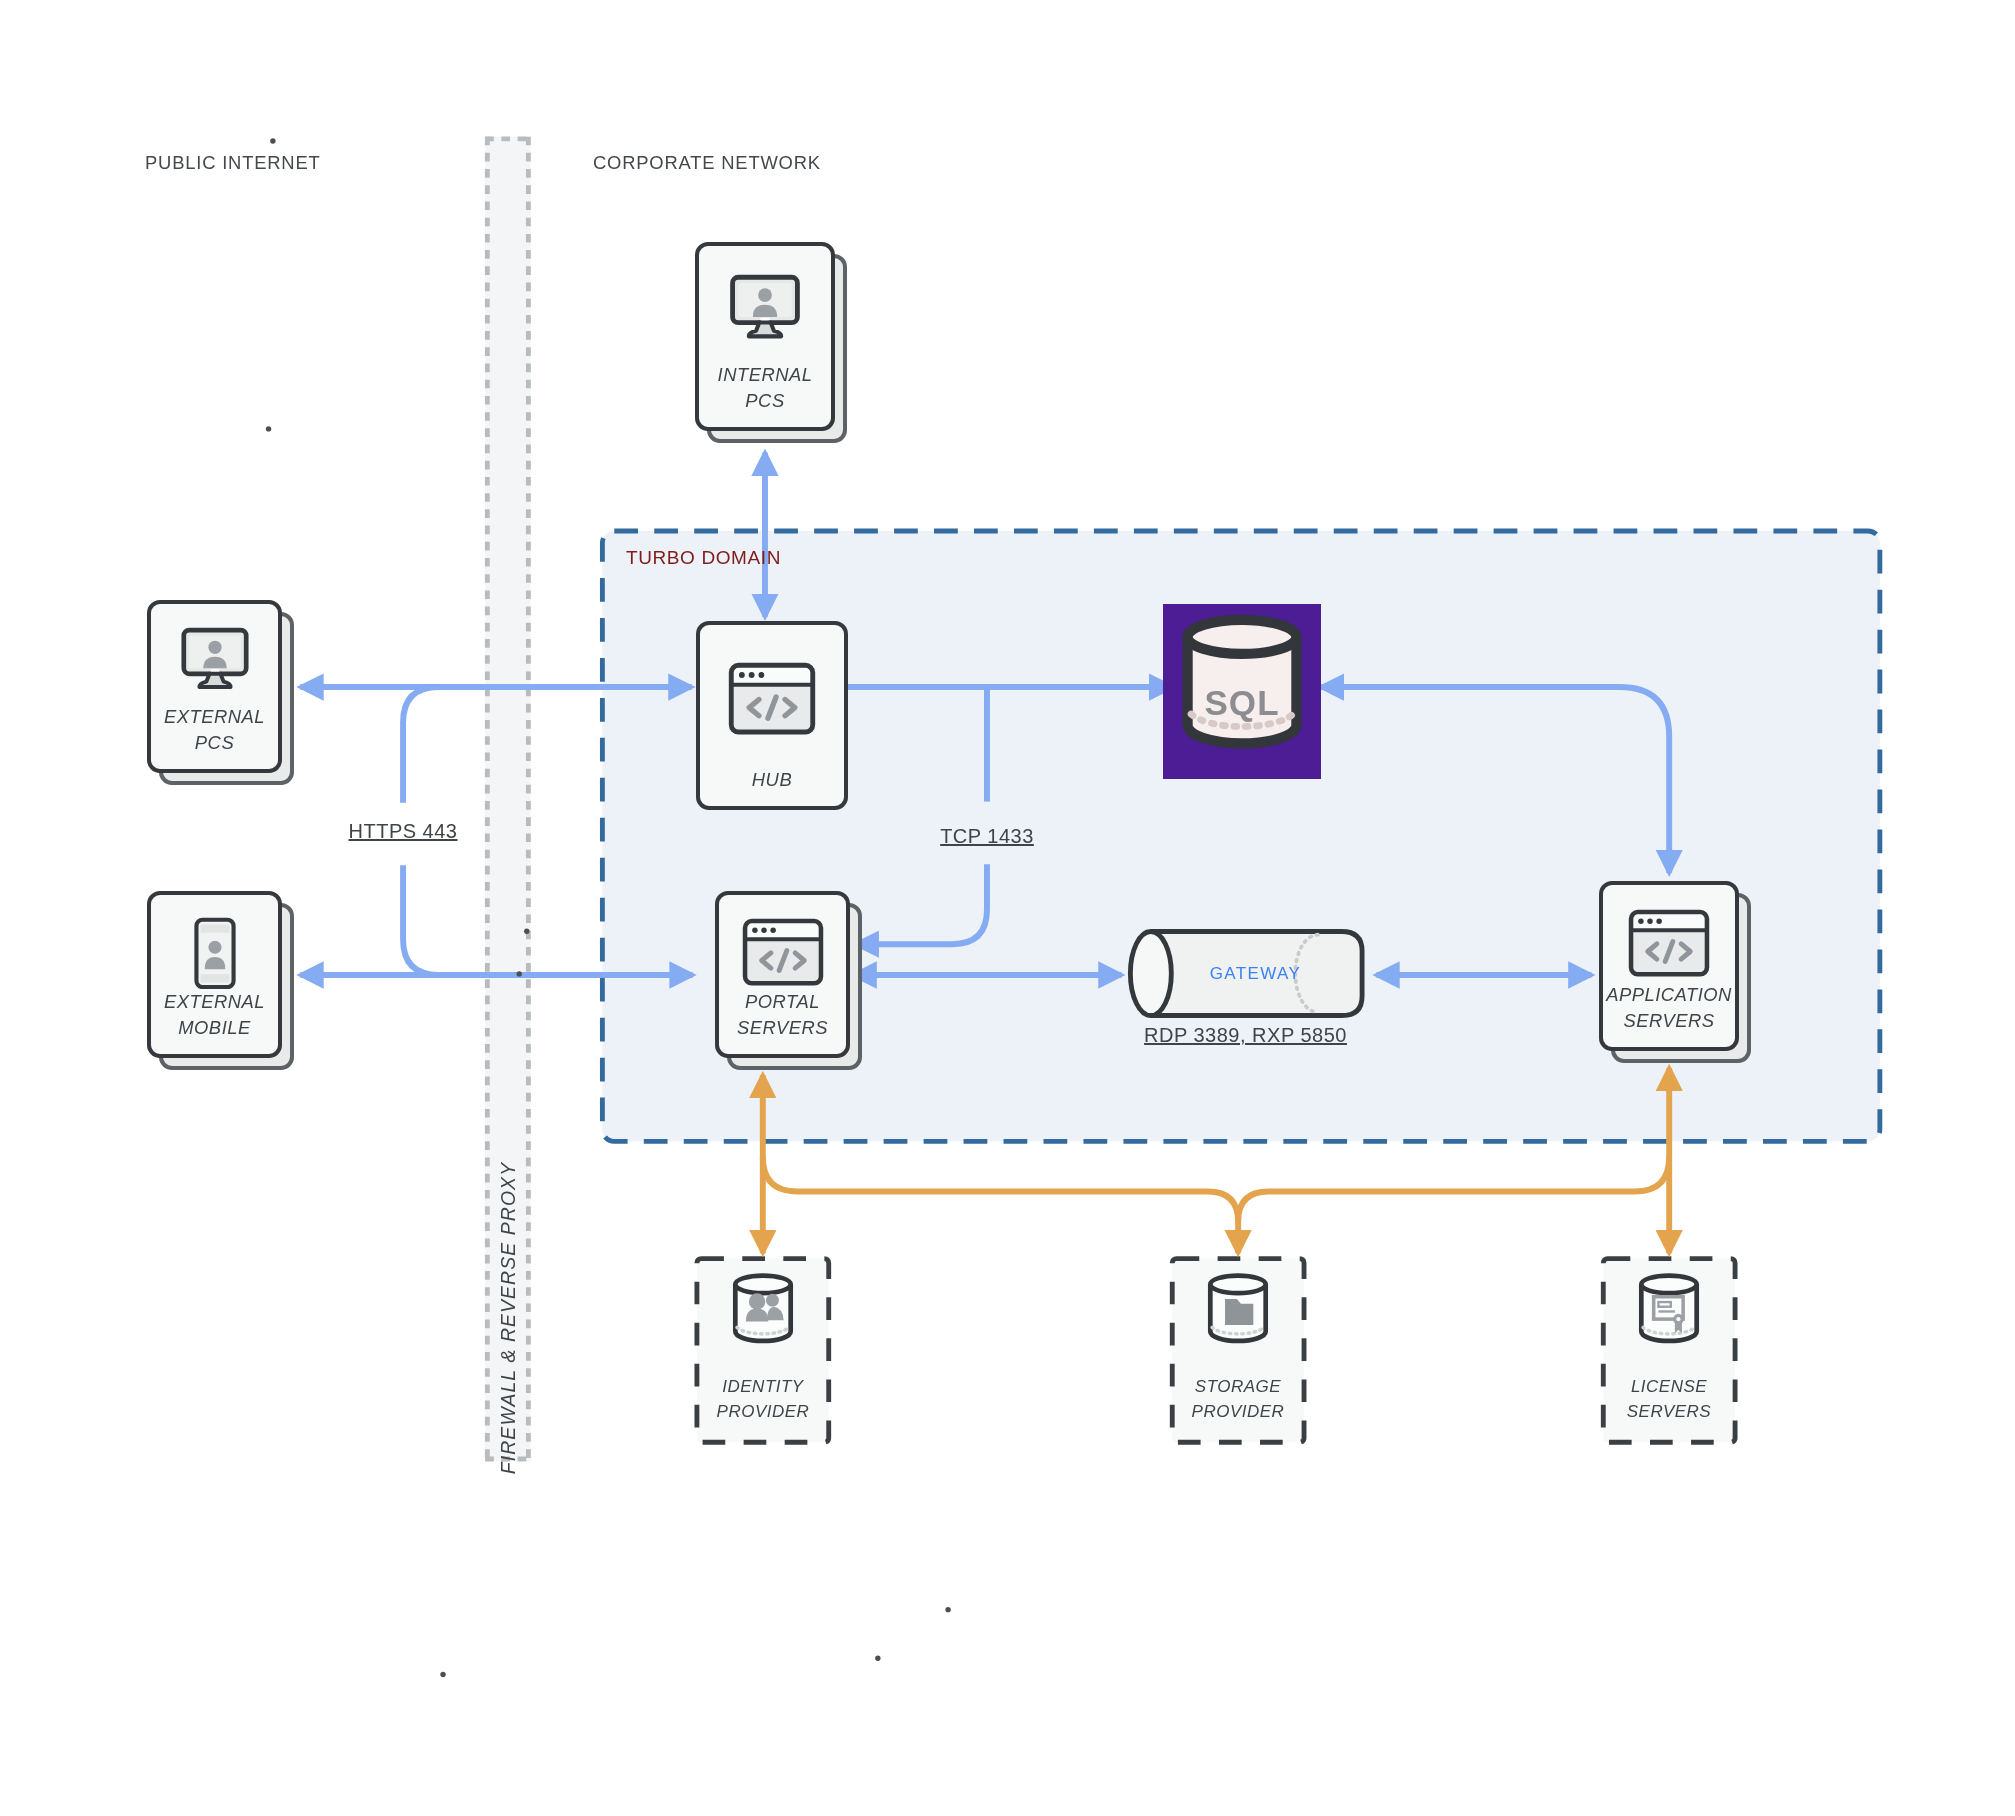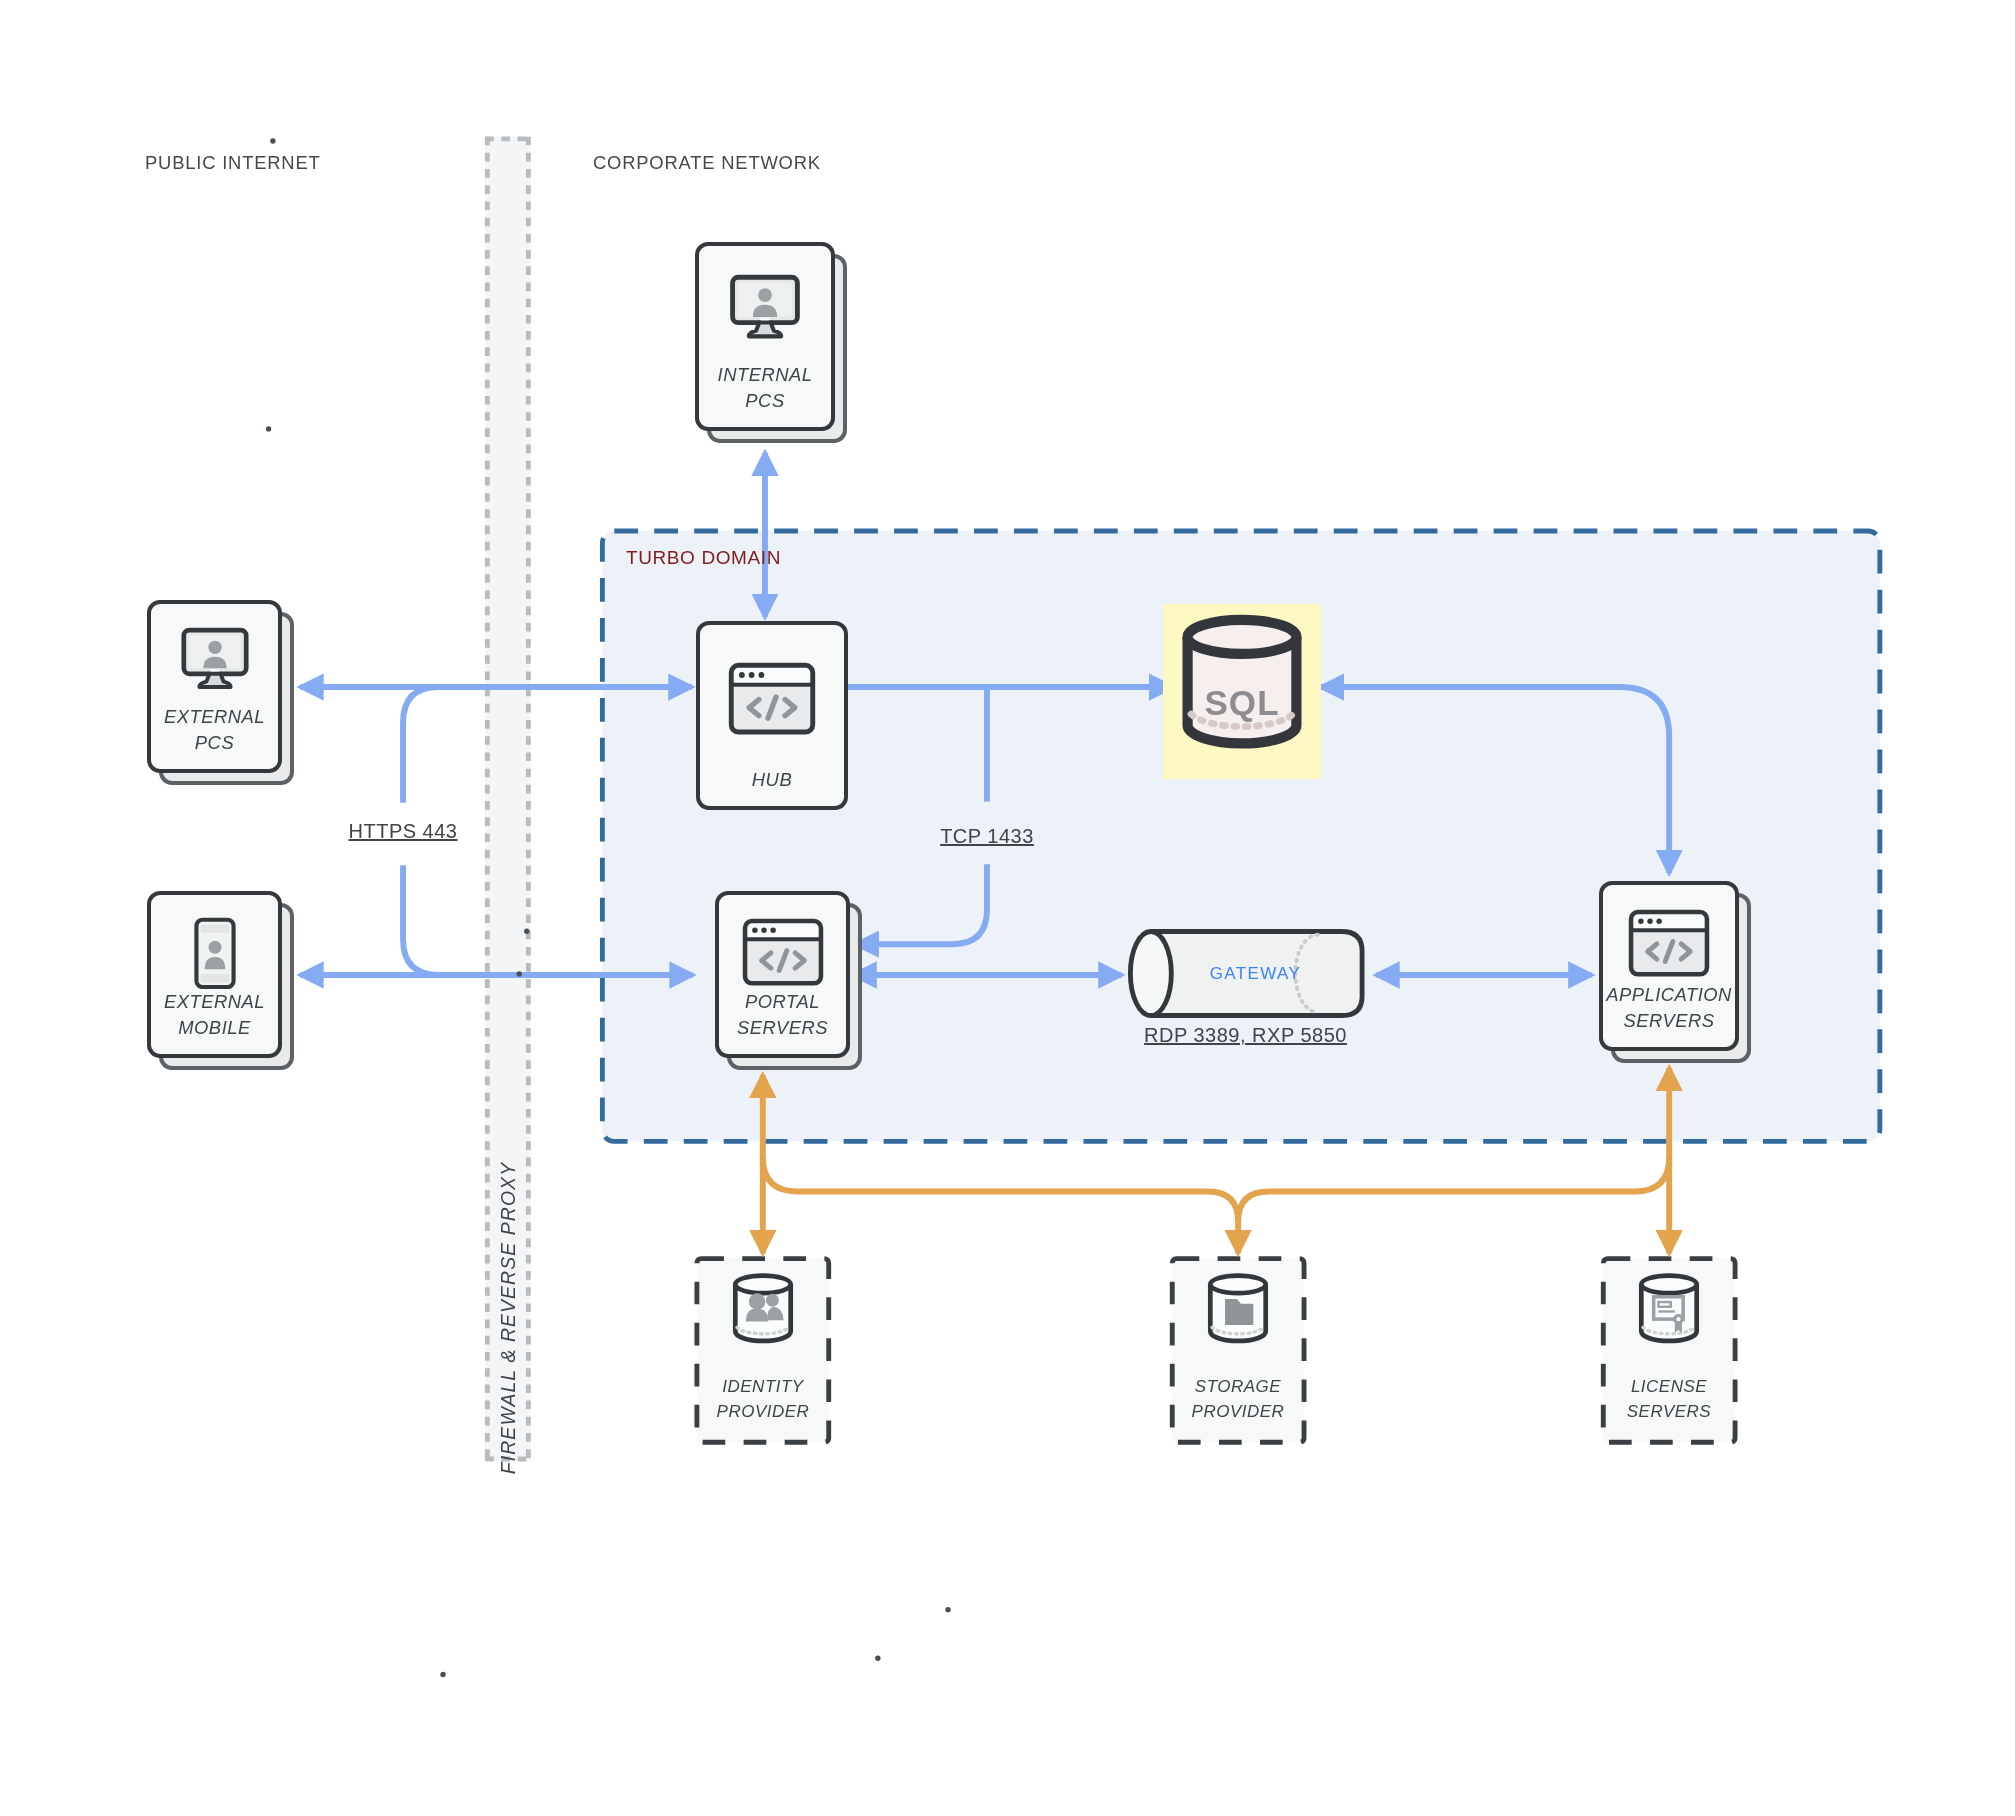--- a/index.html
+++ b/index.html
@@ -23,21 +23,21 @@
                  background:#f7f9f9; border:4.3px solid #35393e; border-radius:13px; }
   .icon-wrap { position:absolute; left:50%; transform:translateX(-50%); }
   .node-label { position:absolute; left:-10.8px; right:-10.8px; bottom:14px; text-align:center;
                 font-style:italic; font-size:18.4px; line-height:25.4px; letter-spacing:0.5px; color:#3f4449; }
 
   
   .provider { position:absolute; width:132px; height:184px; }
   .provider .node-label { font-size:17px; line-height:25.4px; bottom:18.4px;margin-top:28px; }
 
   
-  .sql-square { position:absolute; left:1163px; top:604px; width:158px; height:175px; background:#fef9c3; }
+  .sql-square { position:absolute; left:1163px; top:604px; width:158px; height:175px; background:#4c1d95; }
   .sql-text { position:absolute; left:0; top:79px; width:100%; text-align:center;
               font-size:35px; font-weight:700; letter-spacing:1.1px; color:#8c8c91; }
 
   
   .gateway { position:absolute; left:1126px; top:925px; width:248px; height:97px; }
   .gateway-text { position:absolute; left:38px; right:27px; top:50%; transform:translateY(-50%);
                   text-align:center; font-size:17px; letter-spacing:1.4px; color:#3b82f6; white-space:nowrap; }
 
   svg.layer { position:absolute; left:0; top:0; z-index:1; }
   .node, .provider, .sql-square, .gateway, .zone-label, .turbo-label, .fw-label, .port-label { z-index:2; }

